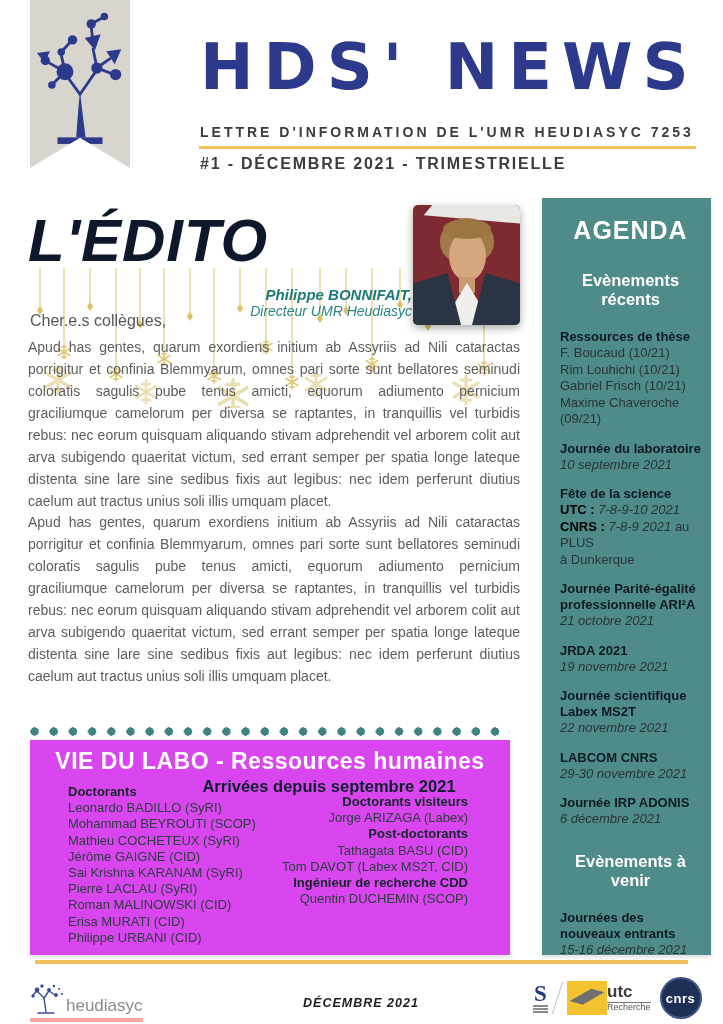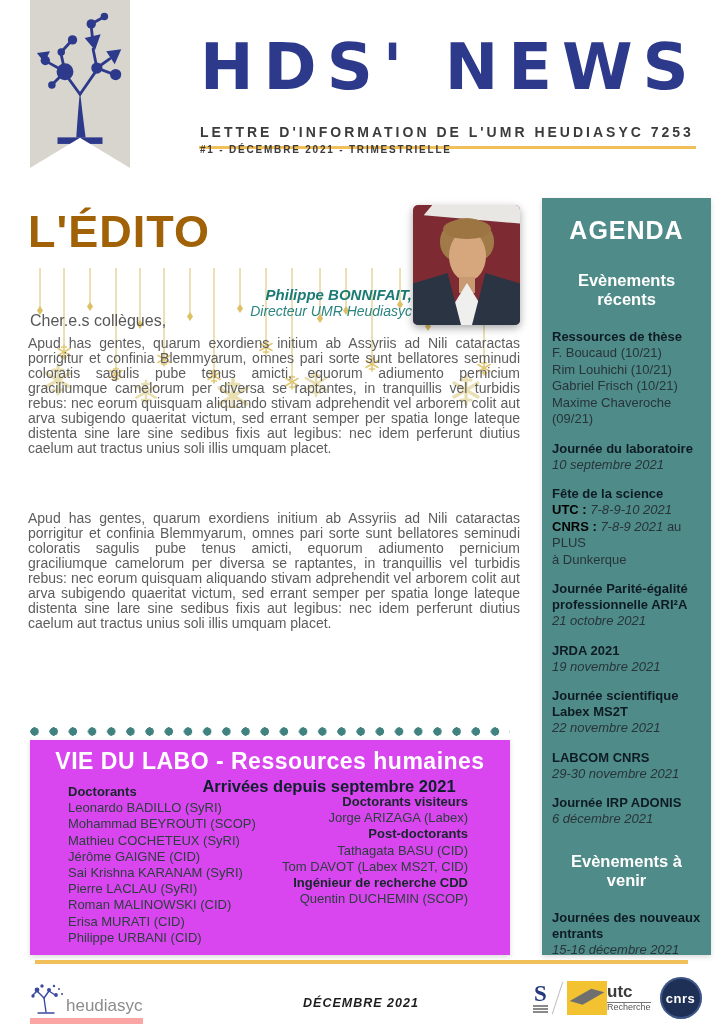--- a/index.html
+++ b/index.html
@@ -9,26 +9,26 @@
   
   .banner{position:absolute;left:30px;top:0;width:100px;height:168px;background:#d8d4ce;
           clip-path:polygon(0 0,100% 0,100% 100%,50% 82%,0 100%);}
   .banner svg{position:absolute;left:0;top:8px;}
   .nl-title{position:absolute;left:200px;top:30px;width:510px;
             font-family:"DejaVu Sans",sans-serif;font-size:64px;font-weight:800;
             letter-spacing:10px;color:#2d3a8c;white-space:nowrap;}
   .nl-sub{position:absolute;left:200px;top:124px;font-size:14px;font-weight:bold;
           letter-spacing:3px;color:#3b3b3b;white-space:nowrap;}
   .nl-sub-line{position:absolute;left:199px;top:146px;width:497px;height:3px;background:#f2c05a;}
-  .nl-issue{position:absolute;left:200px;top:144px;font-size:10px;font-weight:bold;
+  .nl-issue{position:absolute;left:200px;top:155px;font-size:16px;font-weight:bold;
             letter-spacing:1.8px;color:#3b3b3b;white-space:nowrap;}
 
   
-  .edito-title{position:absolute;left:28px;top:206px;font-size:45px;font-weight:800;
-               color:#a16207;letter-spacing:1px;z-index:2;}
+  .edito-title{position:absolute;left:28px;top:206px;font-size:60px;font-weight:800;
+               color:#0f172a;letter-spacing:1px;z-index:2;font-style:italic;}
   .deco{position:absolute;left:28px;top:268px;width:484px;height:140px;z-index:0;}
   .greeting{position:absolute;left:30px;top:312px;font-size:16px;color:#575757;z-index:2;}
   .author{position:absolute;left:228px;top:286px;width:184px;text-align:right;z-index:2;
           color:#1a7a74;font-style:italic;line-height:1.15;}
   .author .nm{font-size:15px;font-weight:bold;}
   .author .rl{font-size:14px;color:#2a8580;}
   .photo{position:absolute;left:413px;top:205px;width:107px;height:120px;border-radius:5px;
          overflow:hidden;background:#7d2a33;box-shadow:0 3px 8px rgba(0,0,0,.35);z-index:2;}
   .ph-sky{position:absolute;left:0;top:0;width:100%;height:30px;background:#e9e7e4;
           clip-path:polygon(18% 0,100% 0,100% 62%,10% 34%);}
@@ -36,53 +36,53 @@
            border-radius:50% 50% 46% 46%;}
   .ph-face{position:absolute;left:36px;top:26px;width:37px;height:50px;background:#d6a67c;border-radius:50%;}
   .ph-fringe{position:absolute;left:30px;top:14px;width:48px;height:20px;background:#9c7543;border-radius:50%;}
   .ph-neck{position:absolute;left:46px;top:72px;width:16px;height:16px;background:#c99a72;}
   .ph-shirt{position:absolute;left:28px;bottom:0;width:52px;height:42px;background:#efefed;
             clip-path:polygon(50% 0,100% 100%,0 100%);}
   .ph-coatL{position:absolute;left:0;bottom:0;width:48px;height:52px;background:#2b3442;
             clip-path:polygon(0 20%,72% 0,100% 100%,0 100%);}
   .ph-coatR{position:absolute;right:0;bottom:0;width:48px;height:52px;background:#2b3442;
             clip-path:polygon(28% 0,100% 20%,100% 100%,0 100%);}
-  .para{position:absolute;left:28px;width:492px;font-size:14px;line-height:15px;
+  .para{position:absolute;left:28px;width:492px;font-size:14px;line-height:22px;
         text-align:justify;color:#5d5d5d;z-index:1;}
   .para.p1{top:336px;}
   .para.p2{top:511px;}
 
   
   .dots{position:absolute;left:30px;top:727px;width:480px;height:9px;
         background-image:radial-gradient(circle 4px at 4.5px 4.5px,#3f827f 4px,transparent 4.3px);
         background-size:19.2px 9px;background-repeat:repeat-x;}
   .rh-box{position:absolute;left:30px;top:740px;width:480px;height:215px;background:#d946ef;
           box-shadow:0 2px 5px rgba(0,0,0,.15);}
   .rh-title{margin-top:8px;text-align:center;color:#ffffff;font-size:23px;font-weight:800;letter-spacing:.5px;}
   .rh-sub{margin-top:2px;padding-left:118px;text-align:center;color:#0f1f2d;font-size:16.5px;font-weight:bold;}
   .rh-colL{position:absolute;left:38px;top:44px;font-size:13px;line-height:16.2px;color:#2c3e3d;}
   .rh-colR{position:absolute;right:42px;top:54px;font-size:13px;line-height:16.2px;color:#2c3e3d;text-align:right;}
   .rh-heading{font-weight:bold;color:#16262b;}
 
   
   .agenda{position:absolute;left:542px;top:198px;width:169px;height:757px;background:#4f8b88;
-          box-shadow:0 2px 5px rgba(0,0,0,.15);padding:10px 10px 0 10px;box-sizing:border-box;}
+          box-shadow:0 2px 5px rgba(0,0,0,.15);padding:10px 10px 0 18px;box-sizing:border-box;}
   .agenda-title{margin:8px 0 26px;text-align:center;color:#fff;font-size:25px;font-weight:800;letter-spacing:1px;}
   .agenda-section{margin:0 0 20px;text-align:center;color:#fff;font-size:16.5px;font-weight:bold;}
   .agenda-section.up{margin-top:24px;}
   .agenda-event{margin-bottom:13px;}
   .agenda-event-title{font-size:13px;font-weight:bold;color:#0e1b24;line-height:16px;}
   .agenda-event-line{font-size:13px;color:#27343a;line-height:16.5px;}
   .agenda-event-line .b{font-weight:bold;color:#000000;}
   .agenda-event-line .i{font-style:italic;}
 
   
   .f-line{position:absolute;left:35px;top:960px;width:653px;height:4px;background:#f2c05a;}
   .f-heud{position:absolute;left:30px;top:982px;display:flex;align-items:flex-end;
-          border-bottom:7px solid #fca5a5;padding-bottom:2px;}
+          border-bottom:4px solid #fca5a5;padding-bottom:2px;}
   .f-heud-label{font-size:17px;color:#8b8b8b;margin-left:2px;}
   .f-date{position:absolute;left:261px;top:996px;width:200px;text-align:center;
           font-size:12.5px;font-weight:bold;letter-spacing:1px;color:#1d1d1d;font-style:italic;}
   .f-logos{position:absolute;left:533px;top:977px;display:flex;align-items:center;gap:9px;}
   .sorb{display:flex;flex-direction:column;align-items:center;}
   .sorb-s{font-family:"Liberation Serif",serif;font-size:23px;font-weight:bold;color:#233a7d;line-height:20px;}
   .sorb-bar{width:15px;height:1.5px;background:#8a8a8a;margin-top:1.5px;}
   .f-div{width:1px;height:34px;background:#bdbdbd;transform:rotate(18deg);}
   .utc{display:flex;align-items:center;}
   .utc-sq{position:relative;width:40px;height:34px;background:#f2c230;}

